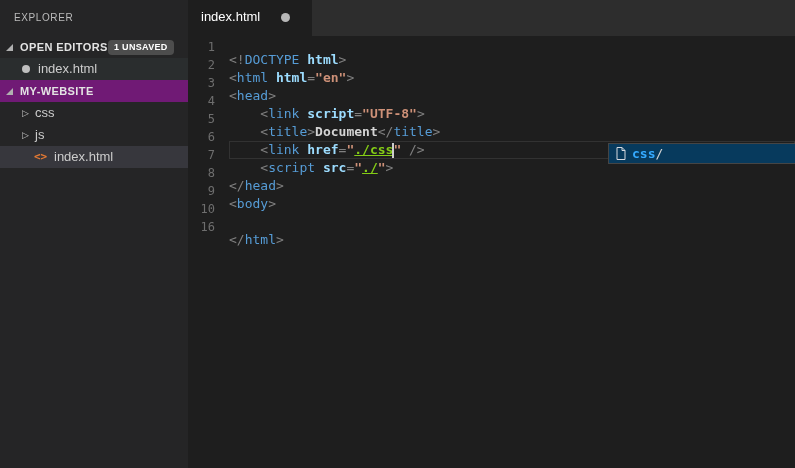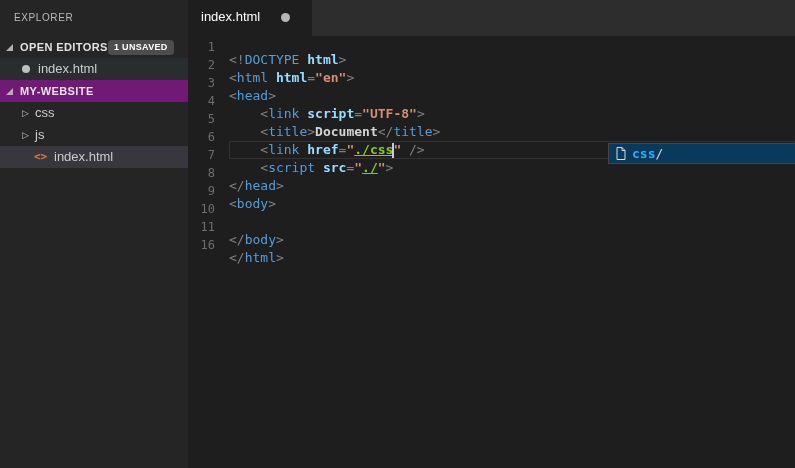--- a/index.html
+++ b/index.html
@@ -121,21 +121,20 @@
         <div class="code-line"><div class="gutter">1</div><div class="line-content"><span class="tk-pun">&lt;!</span><span class="tk-tag">DOCTYPE</span><span class="tk-sp"> </span><span class="tk-attr">html</span><span class="tk-pun">&gt;</span></div></div>
         <div class="code-line"><div class="gutter">2</div><div class="line-content"><span class="tk-pun">&lt;</span><span class="tk-tag">html</span><span class="tk-sp"> </span><span class="tk-attr">html</span><span class="tk-pun">=</span><span class="tk-str">"en"</span><span class="tk-pun">&gt;</span></div></div>
         <div class="code-line"><div class="gutter">3</div><div class="line-content"><span class="tk-pun">&lt;</span><span class="tk-tag">head</span><span class="tk-pun">&gt;</span></div></div>
         <div class="code-line"><div class="gutter">4</div><div class="line-content"><span class="tk-sp">    </span><span class="tk-pun">&lt;</span><span class="tk-tag">link</span><span class="tk-sp"> </span><span class="tk-attr">script</span><span class="tk-pun">=</span><span class="tk-str">"UTF-8"</span><span class="tk-pun">&gt;</span></div></div>
         <div class="code-line"><div class="gutter">5</div><div class="line-content"><span class="tk-sp">    </span><span class="tk-pun">&lt;</span><span class="tk-tag">title</span><span class="tk-pun">&gt;</span><span class="tk-txt">Document</span><span class="tk-pun">&lt;/</span><span class="tk-tag">title</span><span class="tk-pun">&gt;</span></div></div>
         <div class="code-line current"><div class="gutter">6</div><div class="line-content"><span class="tk-sp">    </span><span class="tk-pun">&lt;</span><span class="tk-tag">link</span><span class="tk-sp"> </span><span class="tk-attr">href</span><span class="tk-pun">=</span><span class="tk-str">"</span><span class="tk-link">./css</span><span class="caret"></span><span class="tk-str">"</span><span class="tk-sp"> </span><span class="tk-pun">/&gt;</span></div></div>
         <div class="code-line"><div class="gutter">7</div><div class="line-content"><span class="tk-sp">    </span><span class="tk-pun">&lt;</span><span class="tk-tag">script</span><span class="tk-sp"> </span><span class="tk-attr">src</span><span class="tk-pun">=</span><span class="tk-str">"</span><span class="tk-link">./</span><span class="tk-str">"</span><span class="tk-pun">&gt;</span></div></div>
         <div class="code-line"><div class="gutter">8</div><div class="line-content"><span class="tk-pun">&lt;/</span><span class="tk-tag">head</span><span class="tk-pun">&gt;</span></div></div>
         <div class="code-line"><div class="gutter">9</div><div class="line-content"><span class="tk-pun">&lt;</span><span class="tk-tag">body</span><span class="tk-pun">&gt;</span></div></div>
         <div class="code-line"><div class="gutter">10</div><div class="line-content"></div></div>
-        <div class="code-line"><div class="gutter">11</div><div class="line-content"><span class="tk-pun">&lt;/</span><span class="tk-tag">body</span><span class="tk-pun">&gt;</span></div></div>
         <div class="code-line"><div class="gutter">16</div><div class="line-content"><span class="tk-pun">&lt;/</span><span class="tk-tag">html</span><span class="tk-pun">&gt;</span></div></div>
       </div>
 
     <div id="suggest">
       <div class="suggest-item">
         <span class="suggest-icon">
           <svg width="10" height="13" viewBox="0 0 10 13">
             <path d="M1 0.5 h5 l3 3 v9 h-8 z" fill="none" stroke="#d7dae0" stroke-width="1"></path>
             <path d="M6 0.5 v3 h3" fill="none" stroke="#d7dae0" stroke-width="1"></path>
           </svg>

